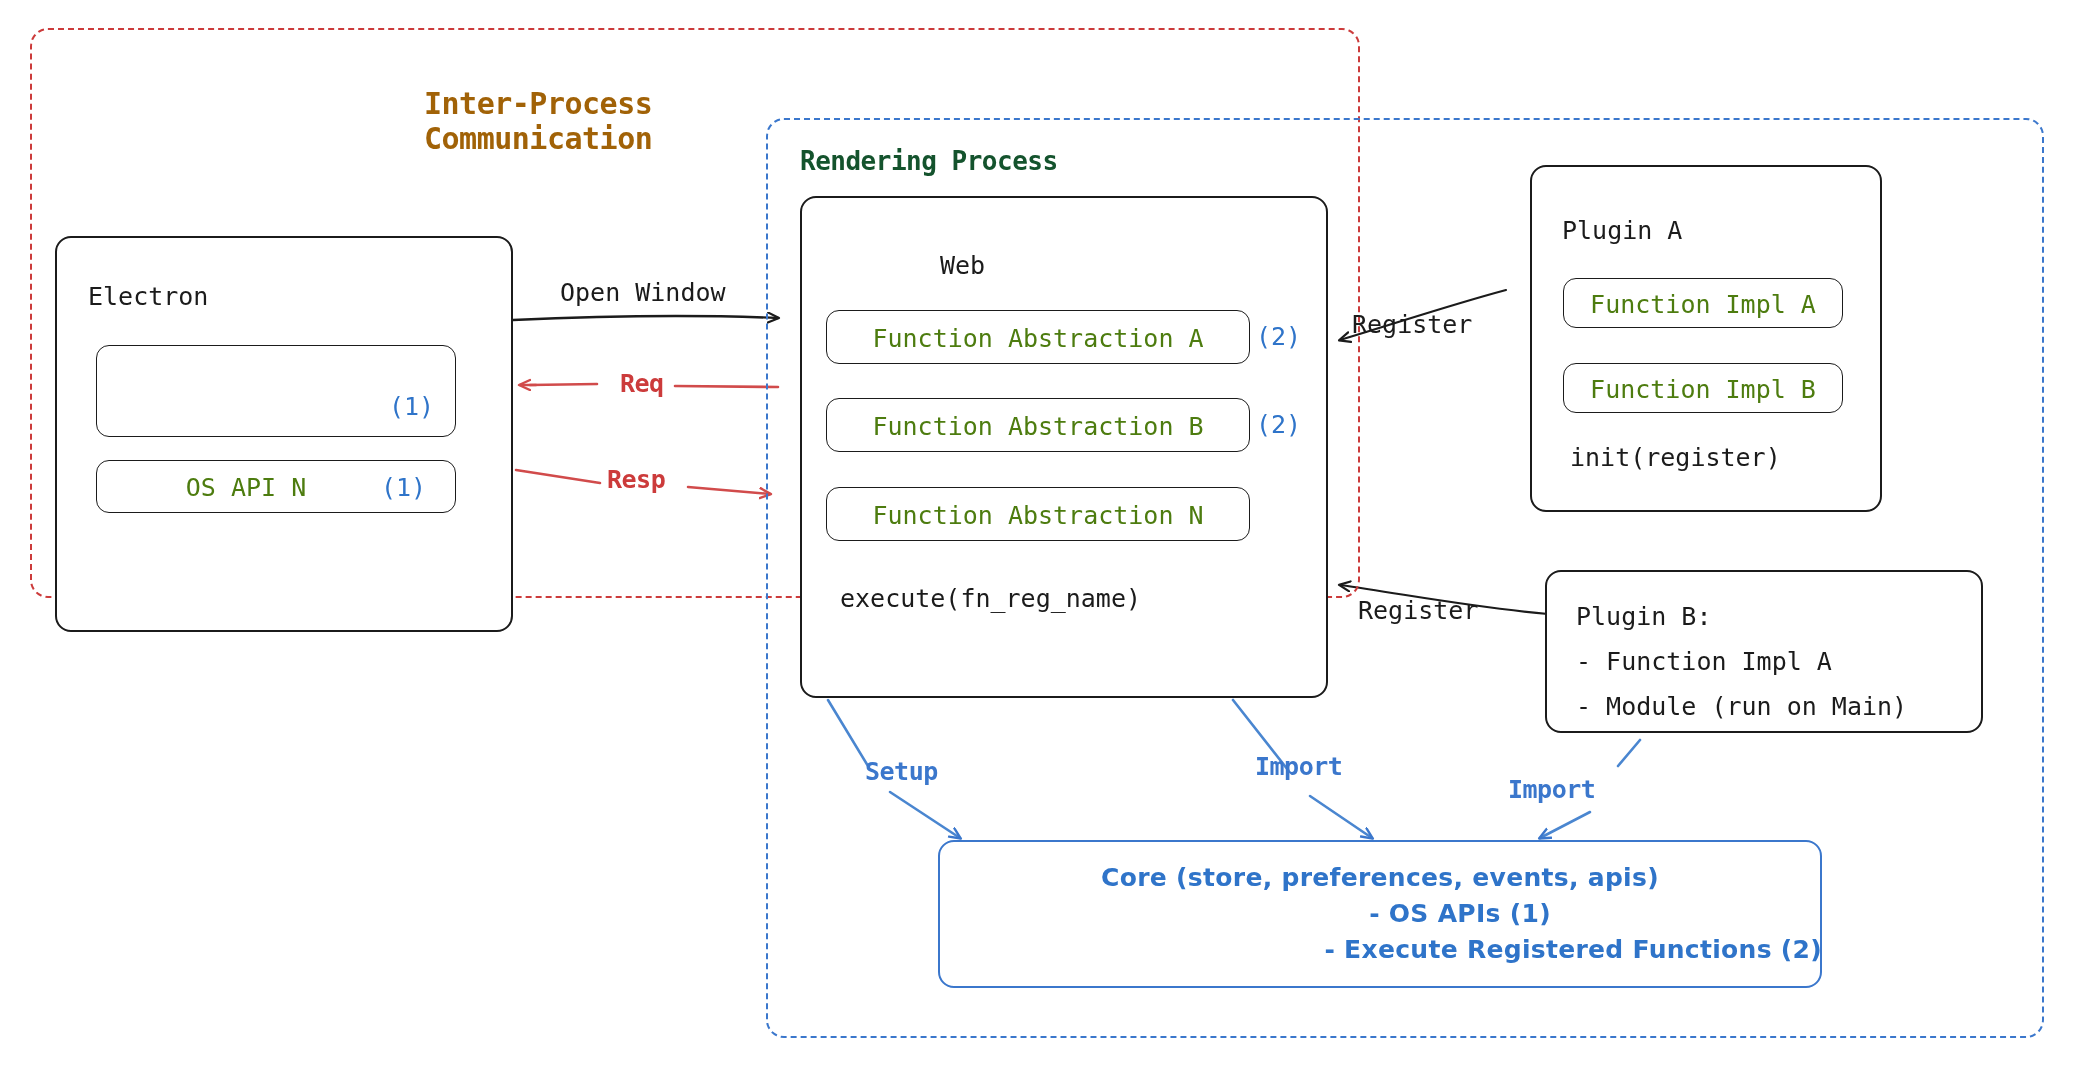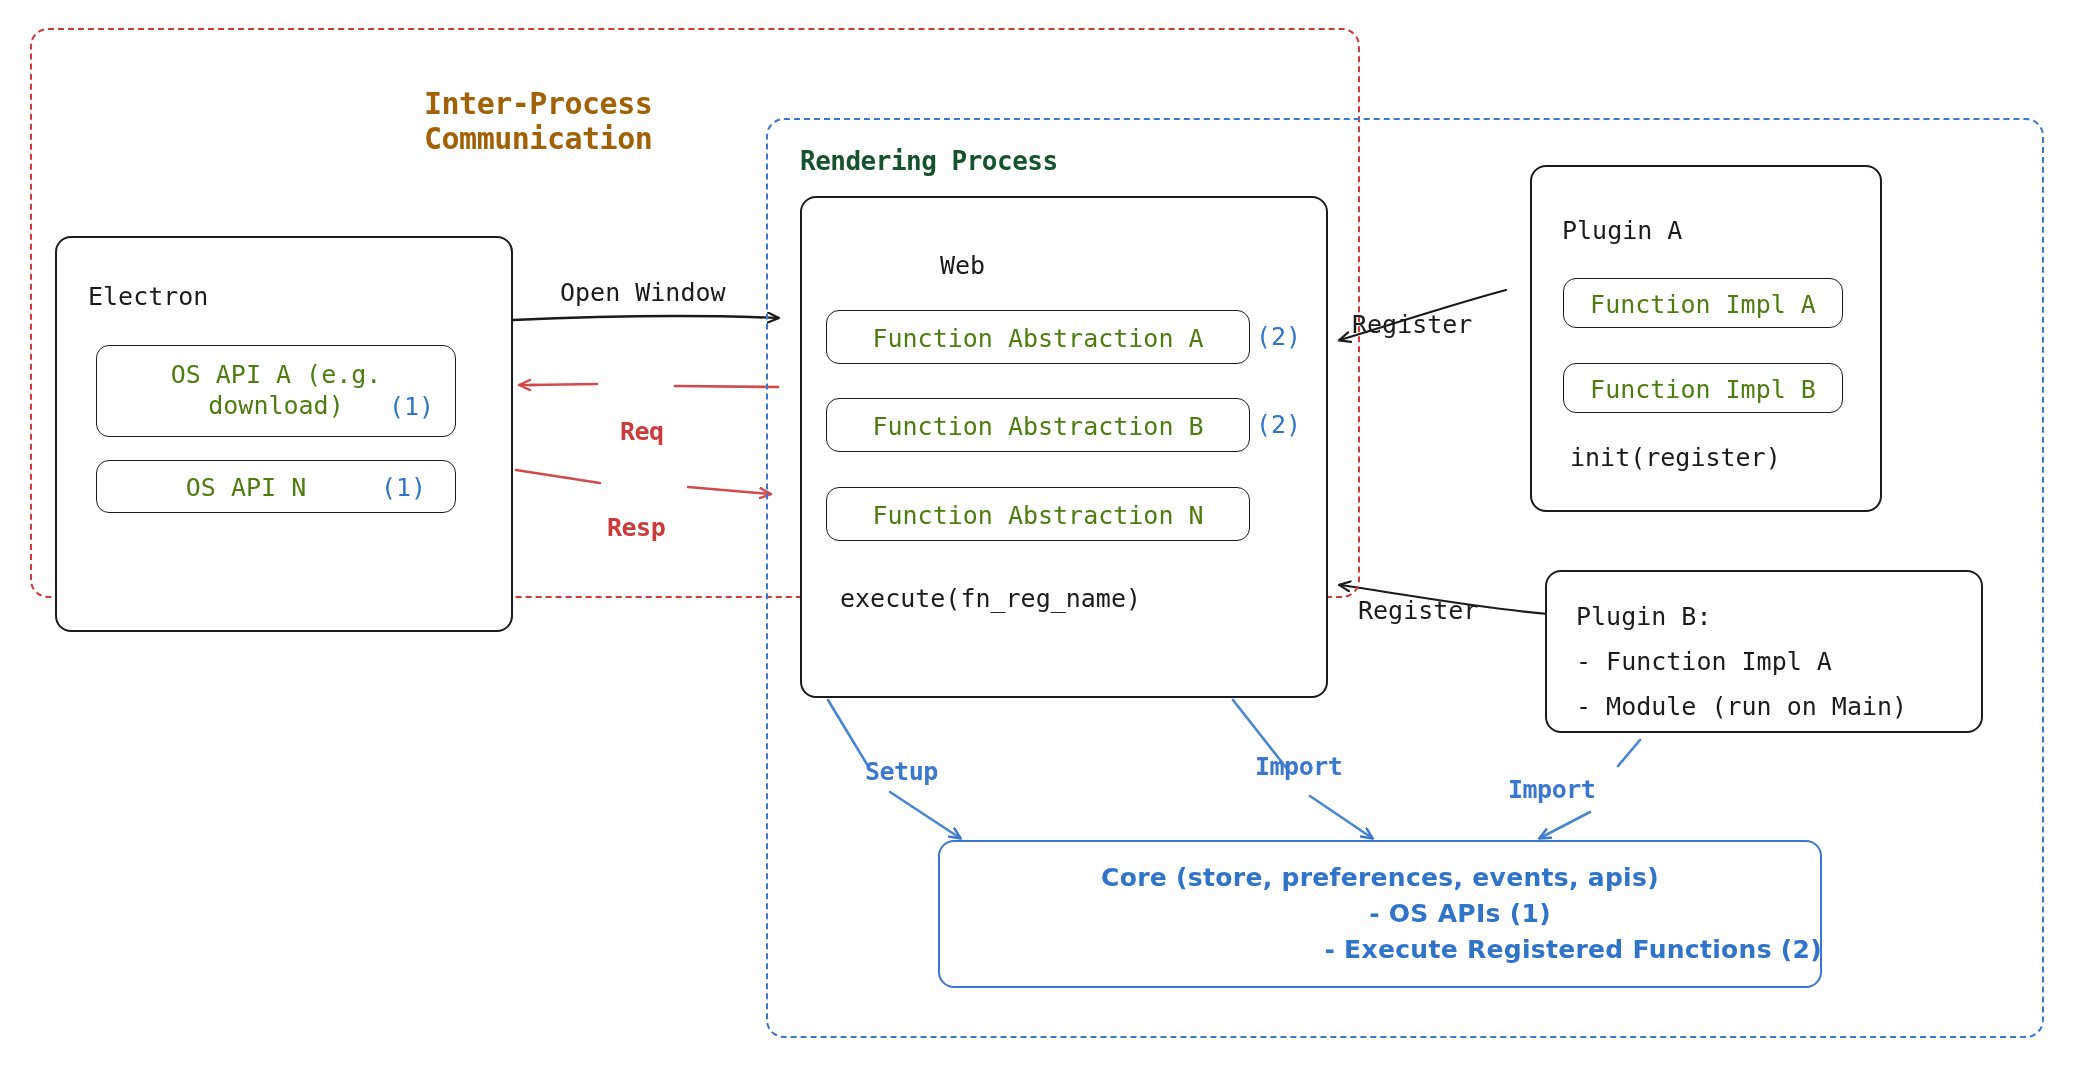--- a/index.html
+++ b/index.html
@@ -110,21 +110,21 @@
 
   
   .edge-label {
     position: absolute;
     font-family: "DejaVu Sans Mono", monospace;
     font-size: 25px;
     white-space: pre;
     line-height: 1.2;
   }
   .edge-label.black { color: #1b1b1b; }
-  .edge-label.red   { color: #cc3b3b; font-weight: 700; letter-spacing: -0.5px; margin-top: 48px; }
+  .edge-label.red   { color: #cc3b3b; font-weight: 700; letter-spacing: -0.5px; }
   .edge-label.blue  { color: #3b77cc; font-weight: 700; letter-spacing: -0.5px; }
 
   
   .core-text {
     position: absolute;
     left: 0; right: 0;
     text-align: center;
     font-family: "DejaVu Sans", sans-serif;
     font-weight: 700;
     font-size: 25px;
@@ -196,22 +196,20 @@
 Communication</div>
 
   <div class="region render" style="left:766px; top:118px; width:1278px; height:920px;"></div>
   <div class="region-label render" style="left:800px; top:146px;">Rendering Process</div>
 
   <div class="node" style="left:55px; top:236px; width:458px; height:396px;">
   </div>
   <div class="node-title" style="left:88px; top:281px;">Electron</div>
 
   <div class="node inner" style="left:96px; top:345px; width:360px; height:92px;"></div>
-  <div class="inner-text" style="left:96px; width:360px; top:360px; text-align:center;">OS API A (e.g.
-download)</div>
   <div class="badge" style="left:389px; top:392px;">(1)</div>
 
   <div class="node inner" style="left:96px; top:460px; width:360px; height:53px;"></div>
   <div class="inner-text" style="left:66px; width:360px; top:473px; text-align:center;">OS API N</div>
   <div class="badge" style="left:381px; top:473px;">(1)</div>
 
   <div class="node" style="left:800px; top:196px; width:528px; height:502px;"></div>
   <div class="node-title" style="left:940px; top:250px;">Web</div>
 
   <div class="node inner" style="left:826px; top:310px; width:424px; height:54px;"></div>

